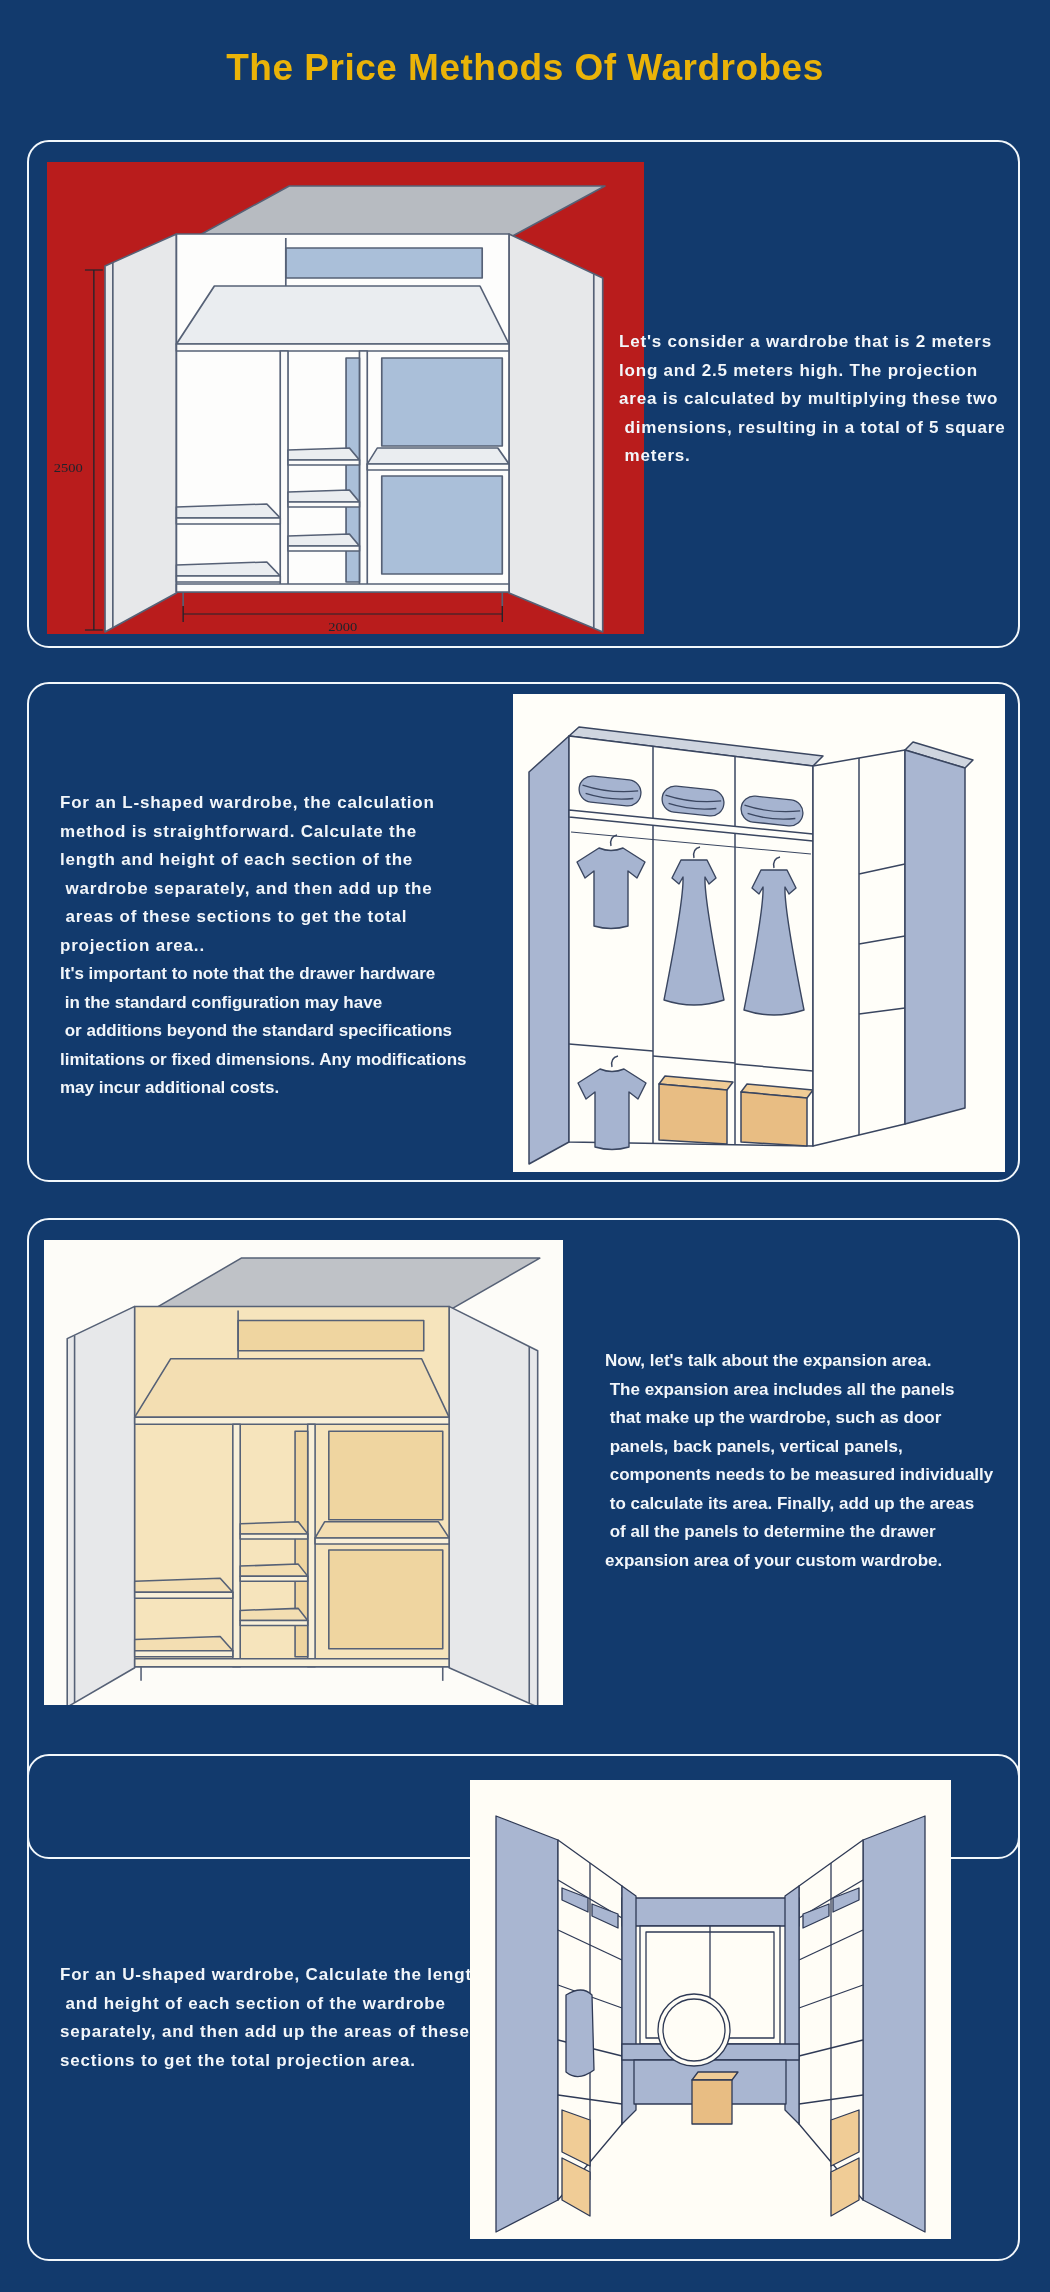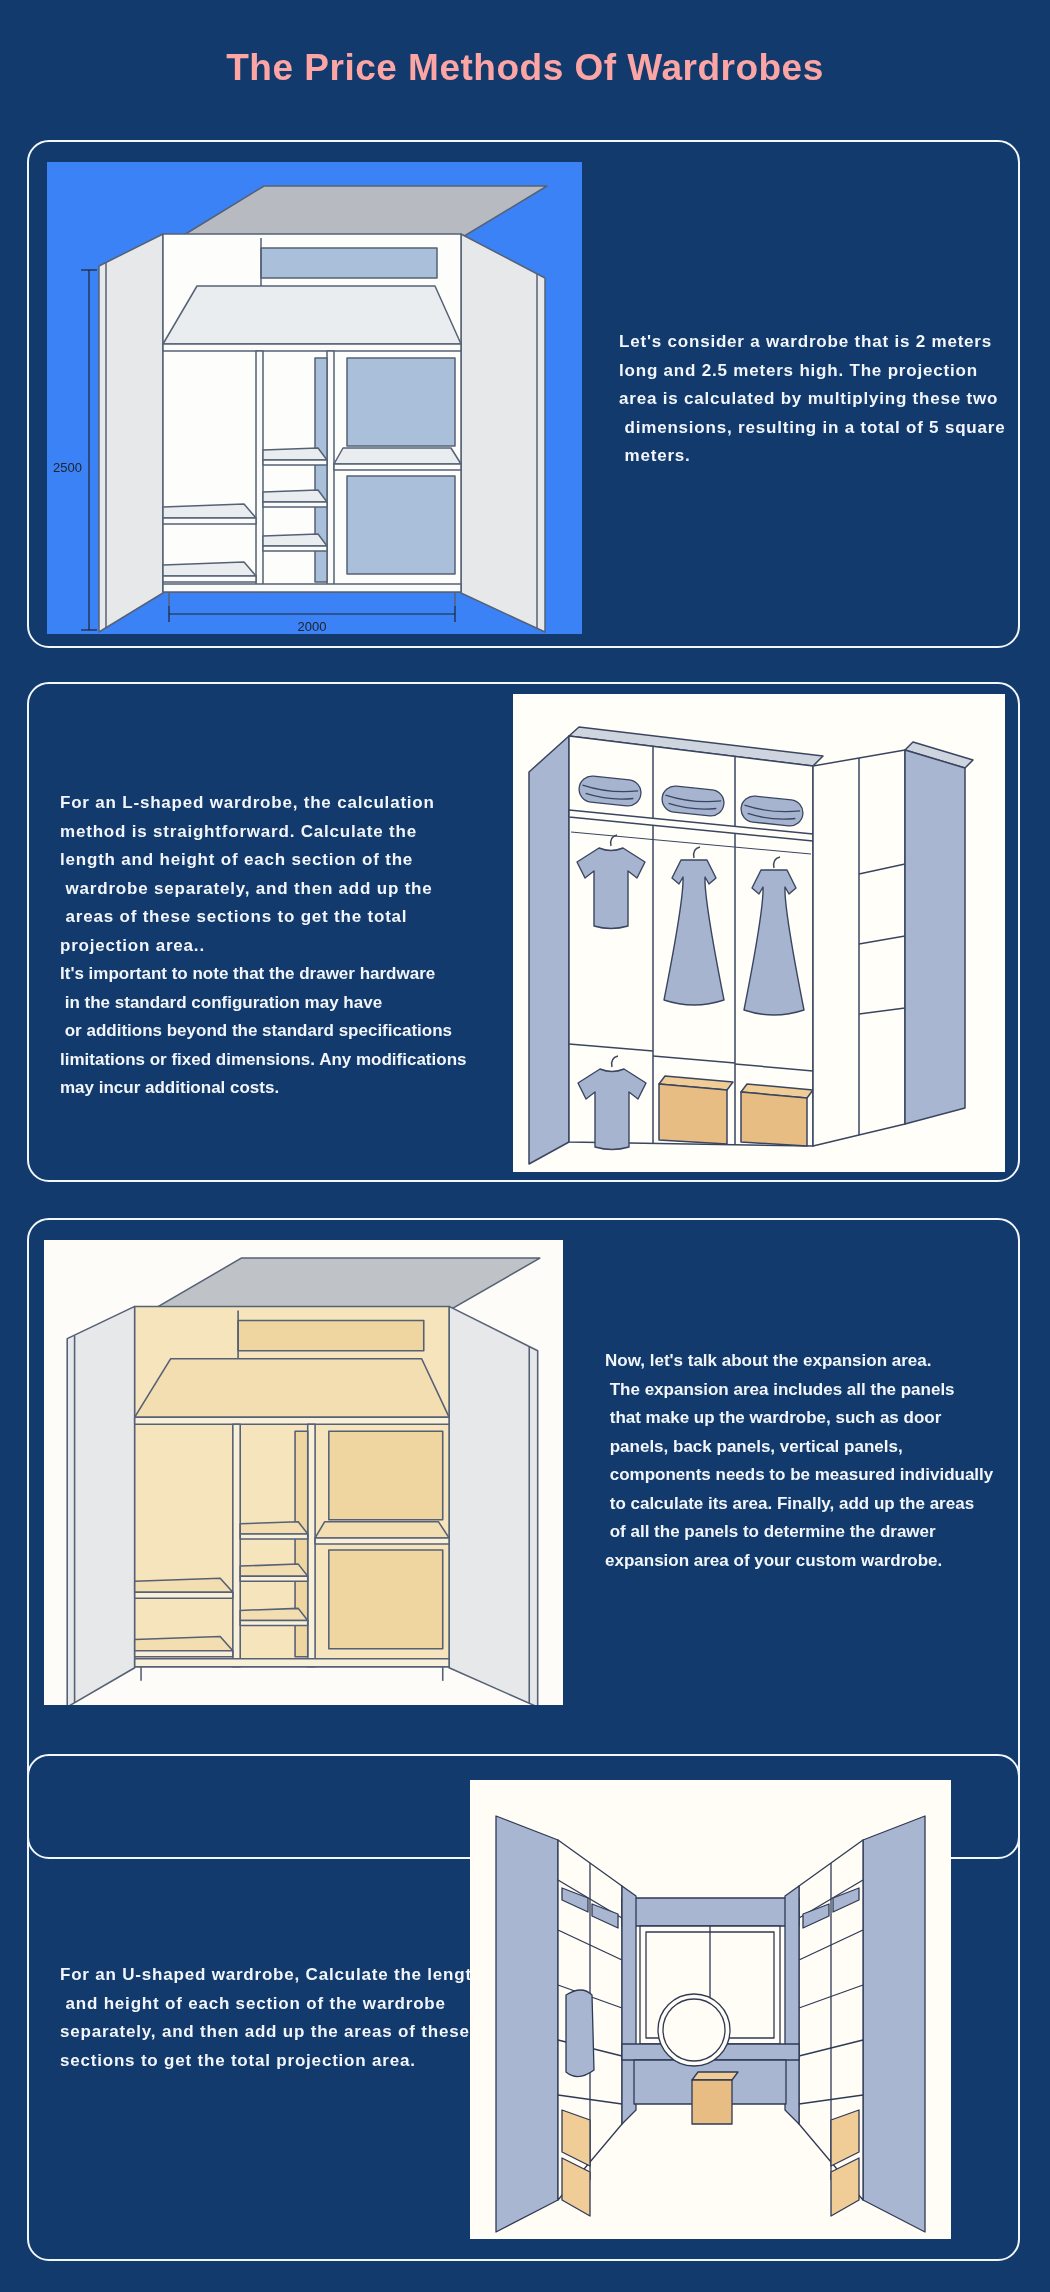--- a/index.html
+++ b/index.html
@@ -1,26 +1,26 @@
 <!DOCTYPE html>
 <html><head>
 <meta charset="utf-8">
 <style>
   html,body{margin:0;padding:0;}
   body{background:#123a6d;font-family:"Liberation Sans", sans-serif;}
   .page{position:relative;width:1050px;height:2292px;background:#123a6d;overflow:hidden;}
   .title{position:absolute;top:22px;left:0;width:100%;text-align:center;
-         color:#fca5a5;font-size:37px;font-weight:700;letter-spacing:0.5px;}
+         color:#eab308;font-size:37px;font-weight:700;letter-spacing:0.5px;}
   .card{position:absolute;left:27px;width:993px;border:2px solid #f2f7fb;border-radius:22px;box-sizing:border-box;}
   #card1{top:140px;height:508px;}
   #card2{top:682px;height:500px;}
   #card3{top:1218px;height:641px;}
   #card4{top:1754px;height:507px;}
   .art-box{position:absolute;overflow:hidden;}
-  #art1{left:18px;top:20px;width:535px;height:472px;background:#3b82f6;}
+  #art1{left:18px;top:20px;width:597px;height:472px;background:#b91c1c;font-family:Liberation Serif, serif;}
   #art2{left:484px;top:10px;width:492px;height:478px;background:#fffef9;}
   #art3{left:15px;top:20px;width:519px;height:465px;background:#fdfcf8;}
   #art4{left:441px;top:24px;width:481px;height:459px;background:#fffdf6;}
   .art{display:block;width:100%;height:100%;}
   .tblock{position:absolute;color:#f2f6fa;font-weight:700;}
   .tline{white-space:pre;font-size:17px;line-height:28.5px;}
   .spaced .tline{font-size:17px;letter-spacing:0.8px;}
   #text1{left:590px;top:186px;}
   #text2{left:31px;top:105px;}
   #text3{left:576px;top:127px;}

